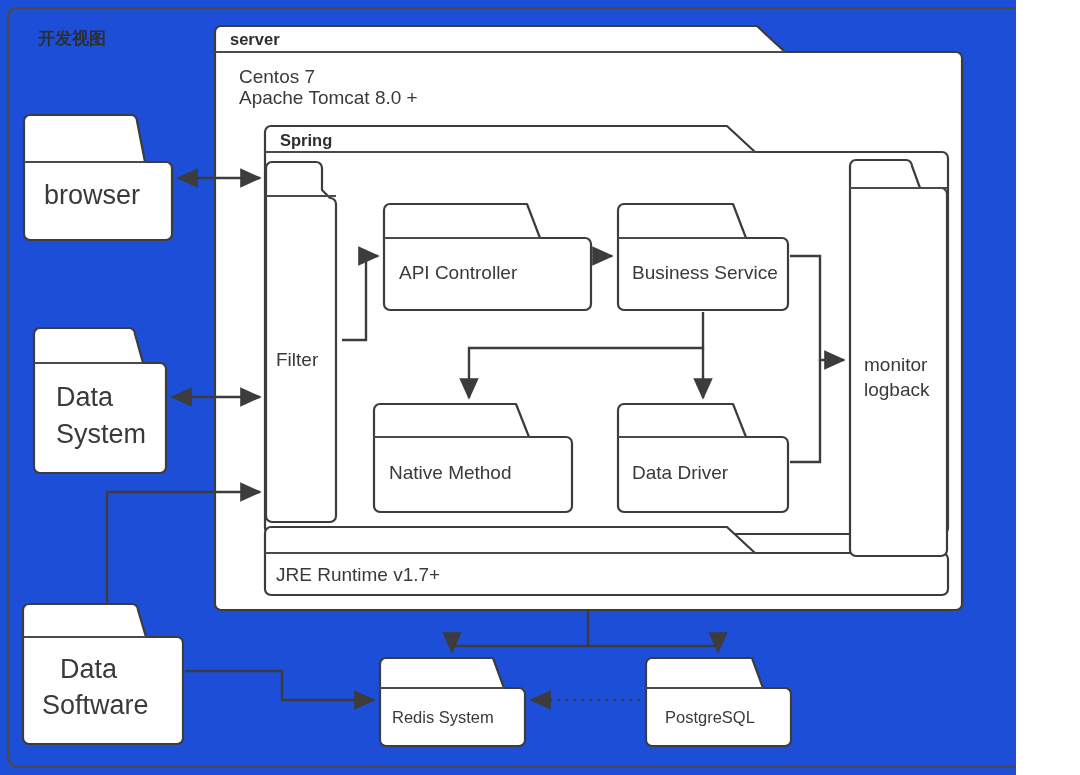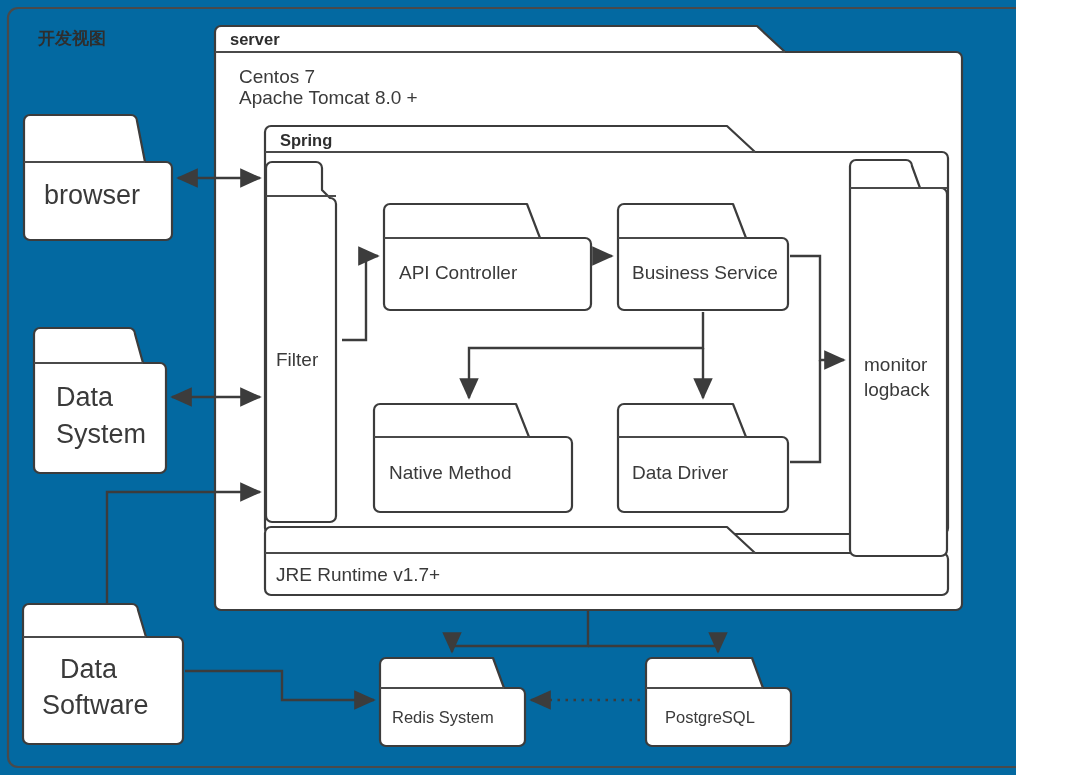--- a/index.html
+++ b/index.html
@@ -7,21 +7,21 @@
     padding: 0;
     background: #ffffff;
   }
   body {
     font-family: "Liberation Sans", "DejaVu Sans", sans-serif;
   }
   #canvas-wrap {
     position: relative;
     width: 1016px;
     height: 775px;
-    background: #0369a1;
+    background: #1d4ed8;
     overflow: hidden;
   }
   svg#diagram {
     display: block;
     width: 1080px;
     height: 775px;
   }
   .shape-stroke {
     fill: #ffffff;
     stroke: #3c3c3c;

